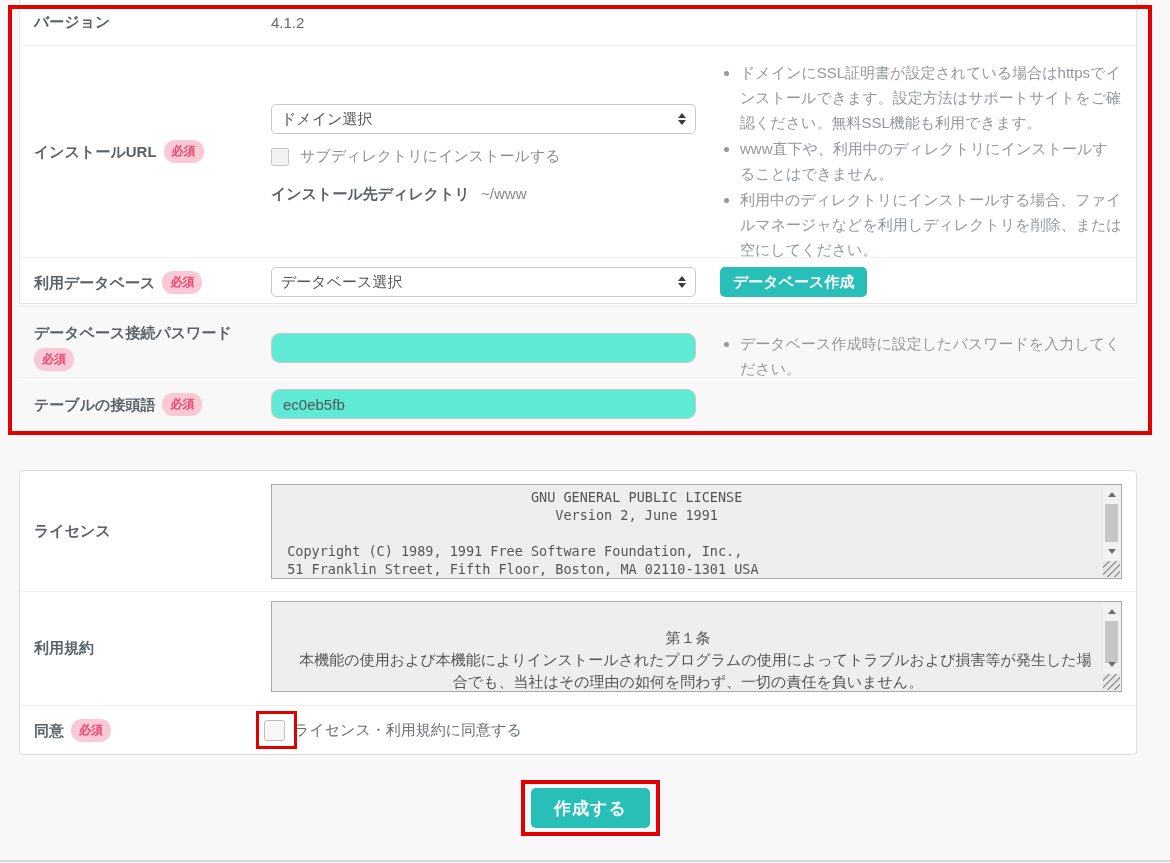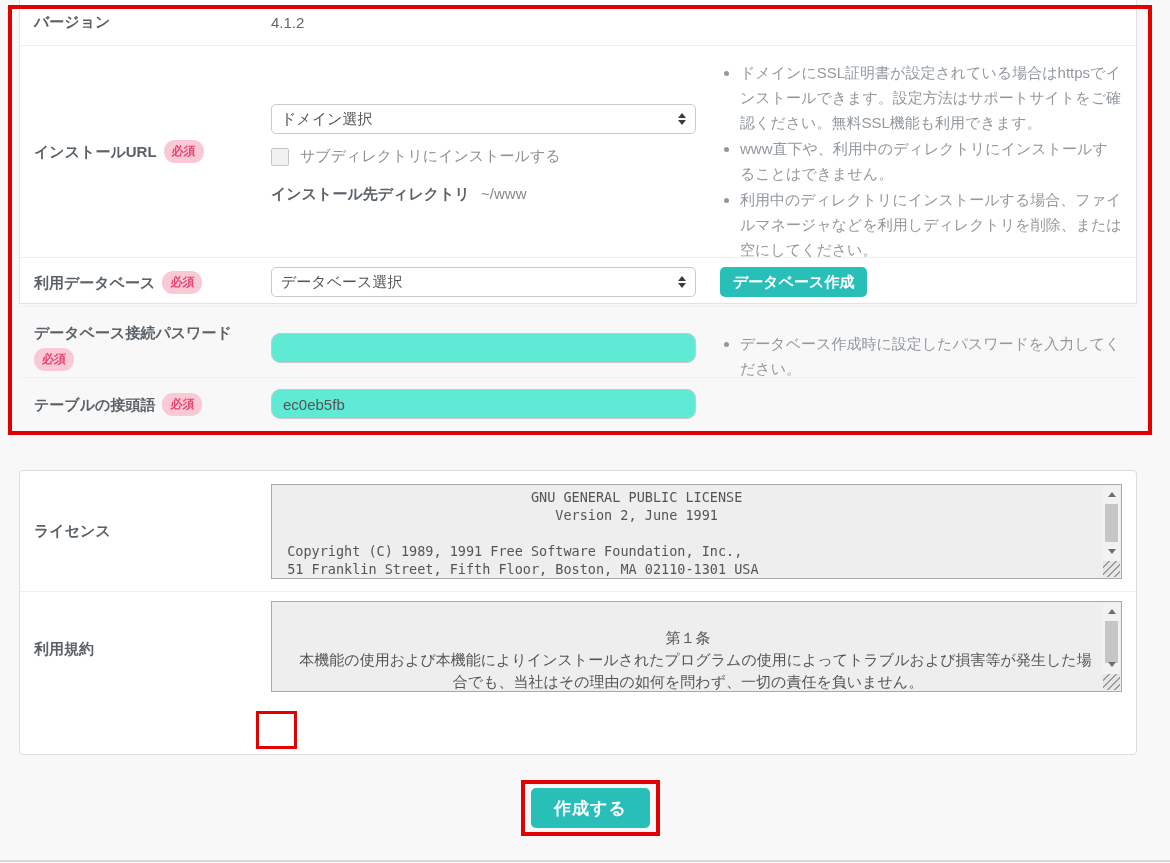--- a/index.html
+++ b/index.html
@@ -231,20 +231,29 @@
           <span class="sb-thumb" style="top:18px;height:42px;"></span>
           <span class="sb-btn sb-down">
               <span class="sb-tri-down"></span>
             </span>
           <span class="sb-grip"></span>
         </div>
       </div>
     </div>
   </div>
 
+  <div class="row r-agree">
+    <div class="label-col">
+      <span class="row-label">同意</span><span class="badge">必須</span>
+    </div>
+    <div class="ctrl-wide" style="display:flex;align-items:center;">
+      <span class="agree-checkbox"></span>
+      <span class="agree-label">ライセンス・利用規約に同意する</span>
+    </div>
+  </div>
 </div>
 
 <button class="btn-teal" id="create-btn">作成する</button>
 
 <div class="annotation" id="anno-top"></div>
 <div class="annotation" id="anno-agree"></div>
 <div class="annotation" id="anno-button"></div>
 
 <div id="bottom-line"></div>
 

